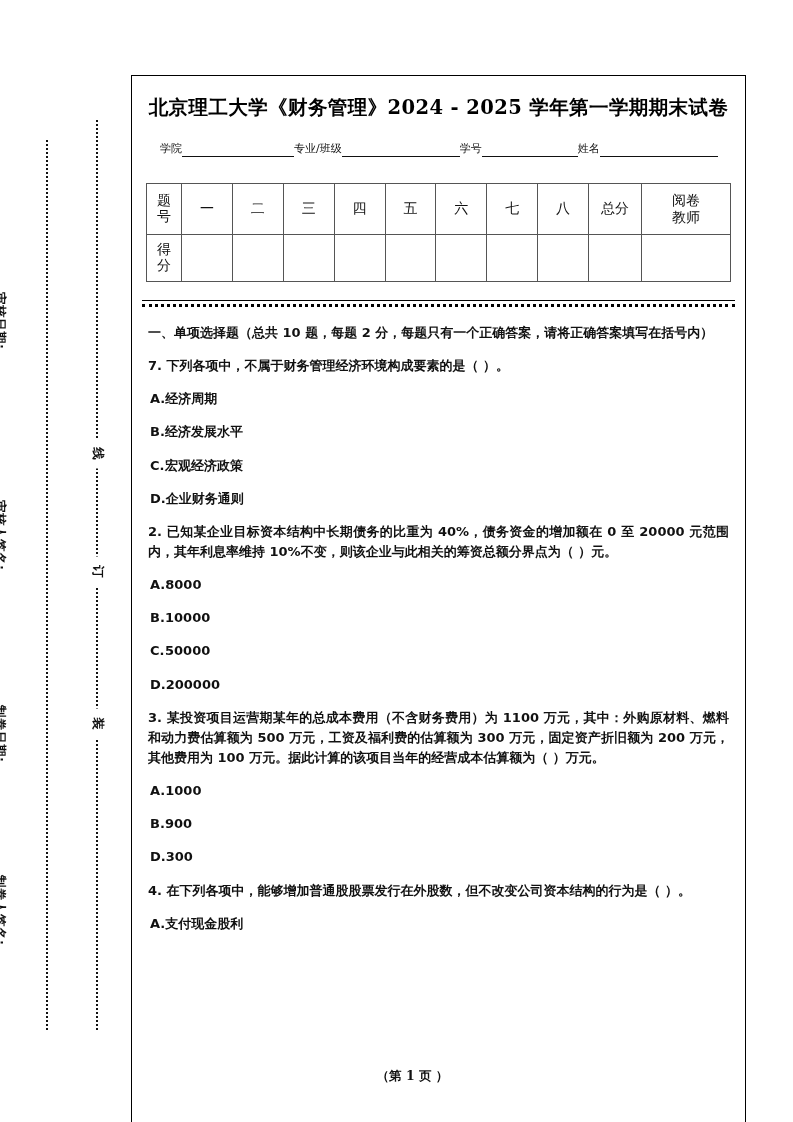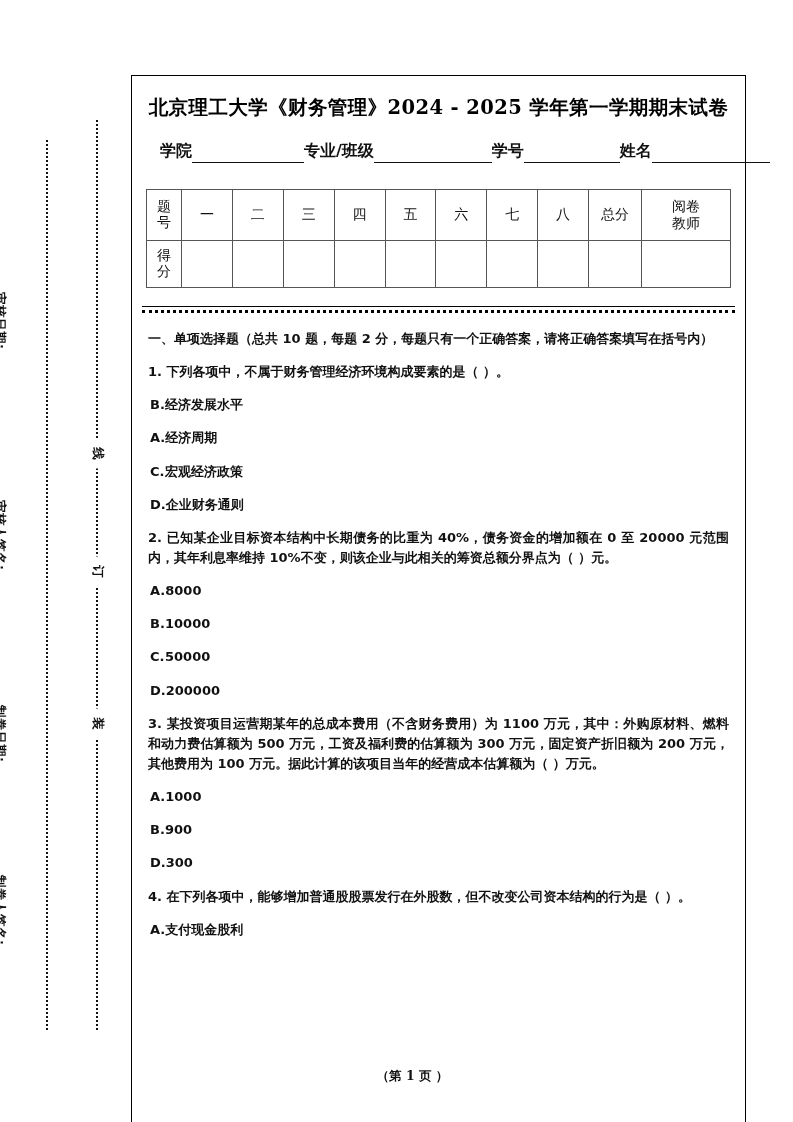--- a/index.html
+++ b/index.html
@@ -97,22 +97,22 @@
     margin-top: 18px;
     color: #000;
     white-space: nowrap;
   }
 
   
   .info-row {
     display: flex;
     align-items: flex-end;
     margin: 20px 14px 0 28px;
-    font-size: 16px;
-    font-weight: bold;
+    font-size: 11px;
+    font-weight: normal;
     color: #111;
   }
   .info-item { display: flex; align-items: flex-end; }
   .info-label { white-space: nowrap; padding-bottom: 1px; }
   .info-blank {
     border-bottom: 1px solid #111;
     height: 14px;
   }
   .b-college  { width: 112px; }
   .b-major    { width: 118px; }
@@ -291,28 +291,28 @@
       </table>
   </div>
 
   <div class="sep-solid"></div>
   <div class="sep-dotted"></div>
 
   <div class="body">
 
     <div class="section-head">一、单项选择题（总共 10 题，每题 2 分，每题只有一个正确答案，请将正确答案填写在括号内）</div>
 
-    <div class="q-stem">1. 下列各项中，不属于财务管理经济环境构成要素的是（  ）。</div>
+    <div class="q-stem">7. 下列各项中，不属于财务管理经济环境构成要素的是（  ）。</div>
+    <div class="q-opt">
+      <span class="opt-letter">A.</span><span>经济周期</span>
+    </div>
     <div class="q-opt">
       <span class="opt-letter">B.</span><span>经济发展水平</span>
     </div>
     <div class="q-opt">
-      <span class="opt-letter">A.</span><span>经济周期</span>
-    </div>
-    <div class="q-opt">
       <span class="opt-letter">C.</span><span>宏观经济政策</span>
     </div>
     <div class="q-opt">
       <span class="opt-letter">D.</span><span>企业财务通则</span>
     </div>
 
     <div class="q-stem">2. 已知某企业目标资本结构中长期债务的比重为 40%，债务资金的增加额在 0 至 20000 元范围内，其年利息率维持 10%不变，则该企业与此相关的筹资总额分界点为（  ）元。</div>
     <div class="q-opt">
       <span class="opt-letter">A.</span><span>8000</span>
     </div>

